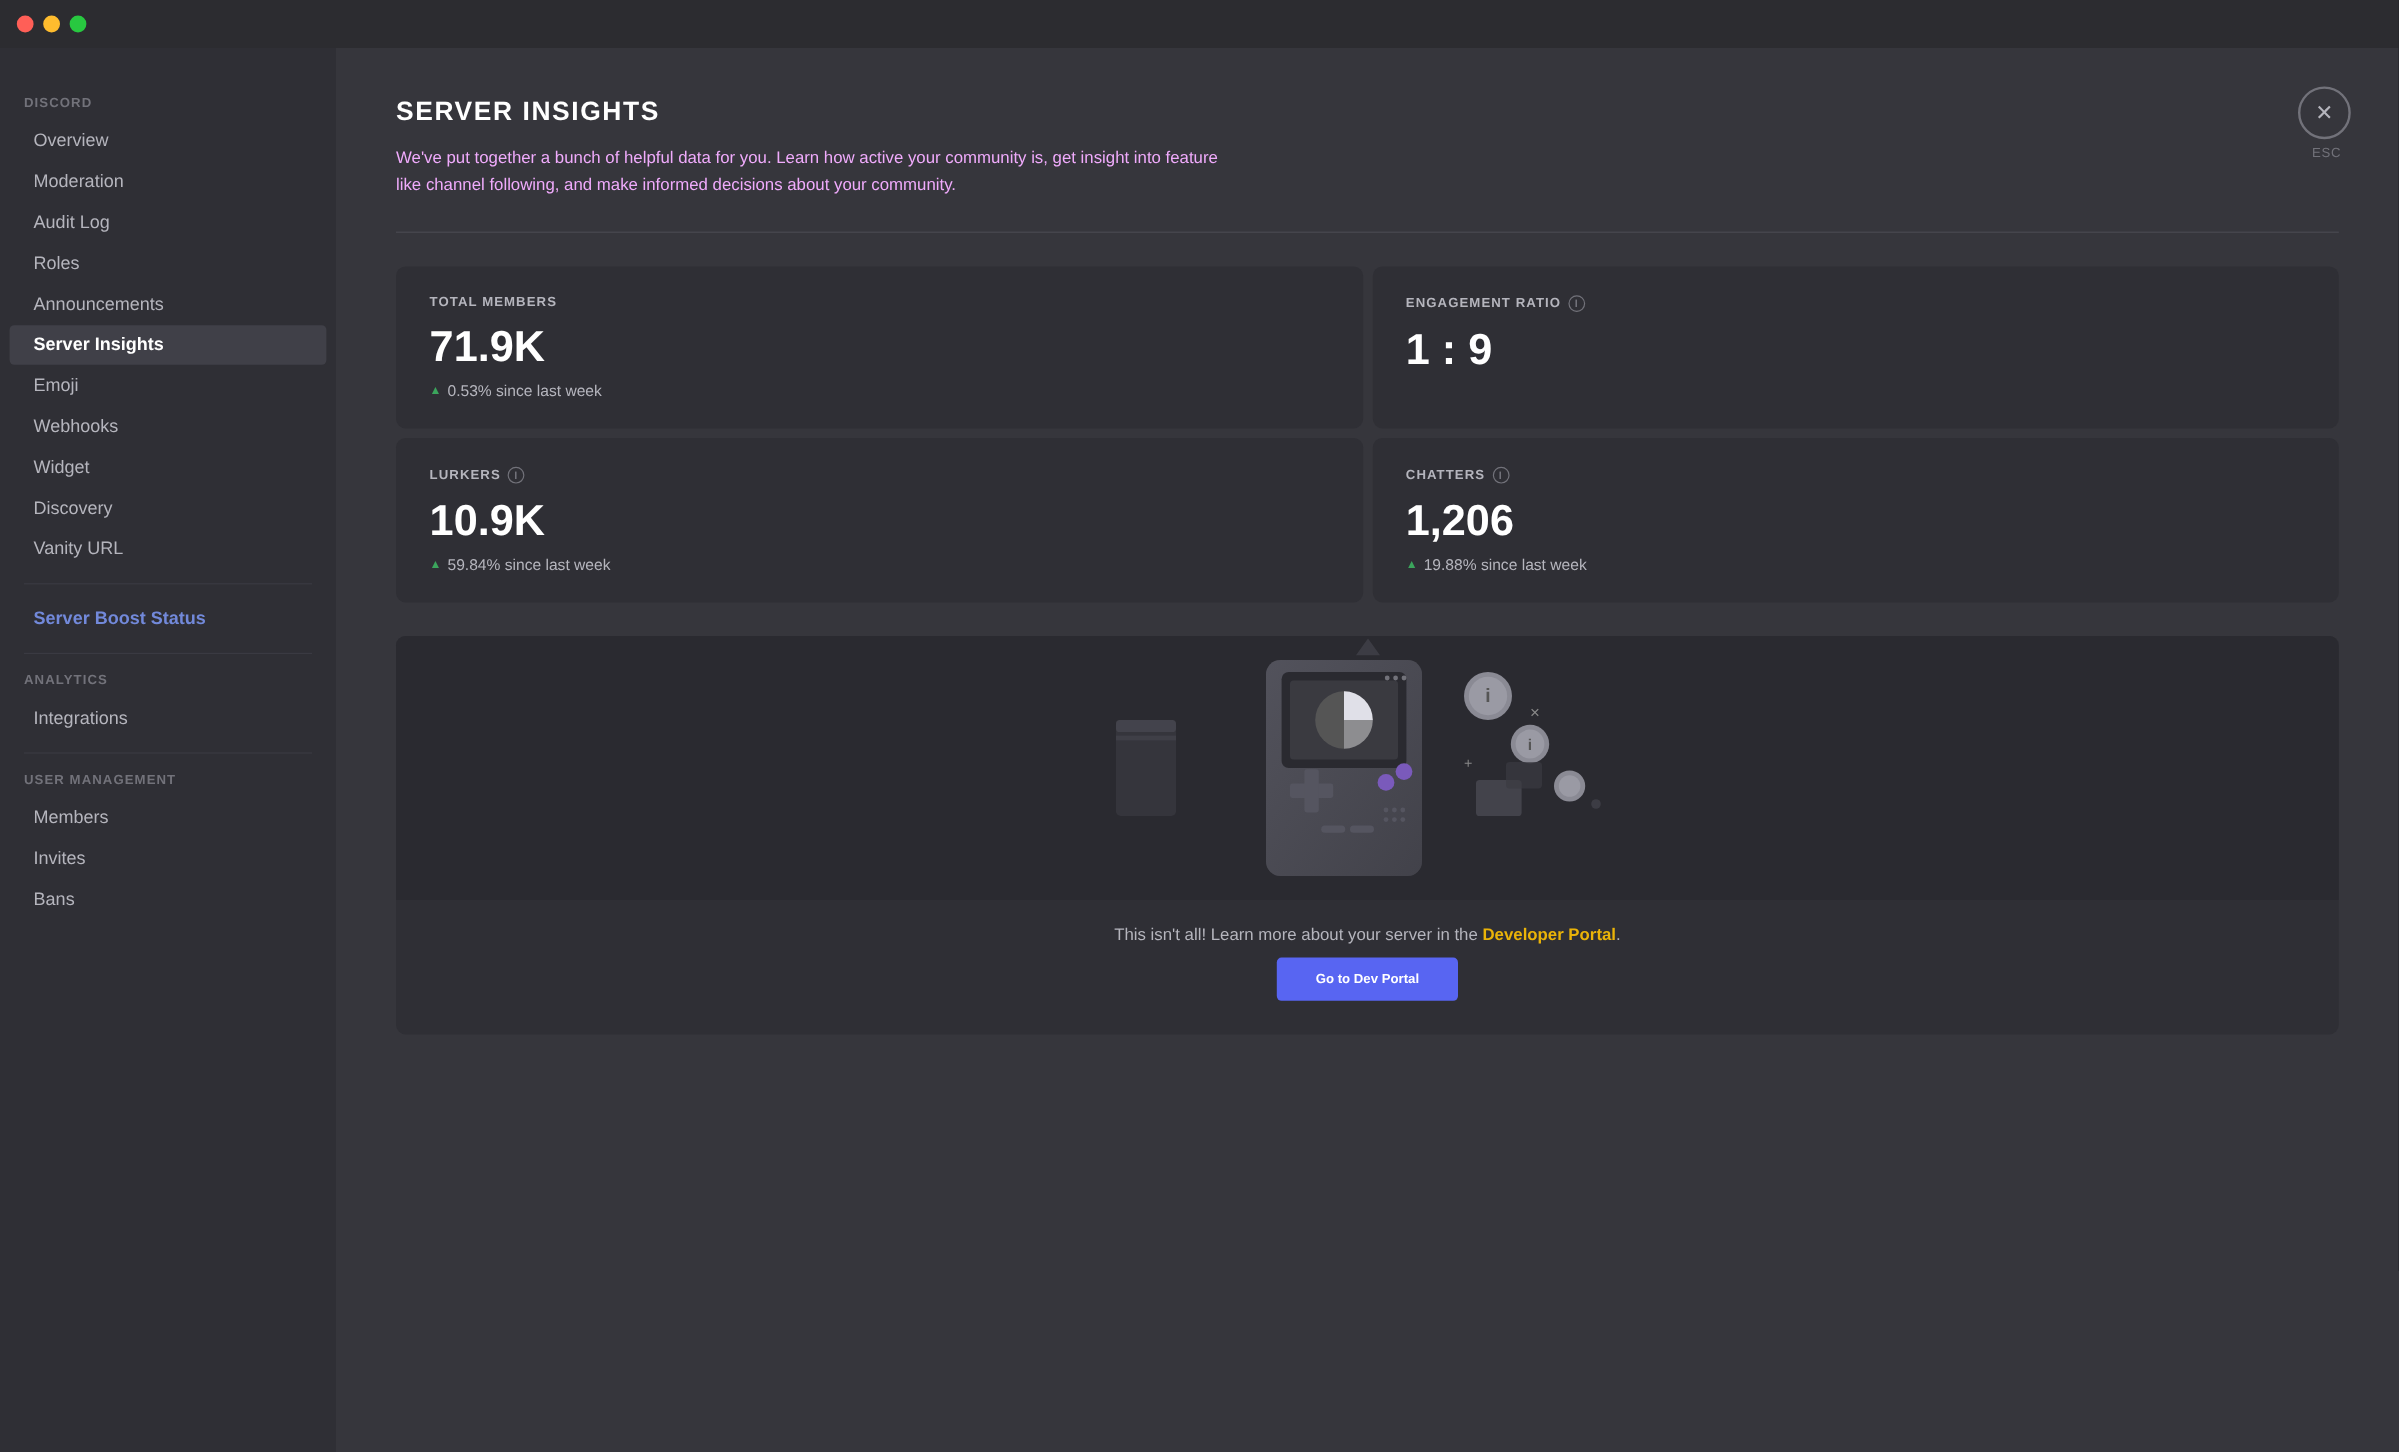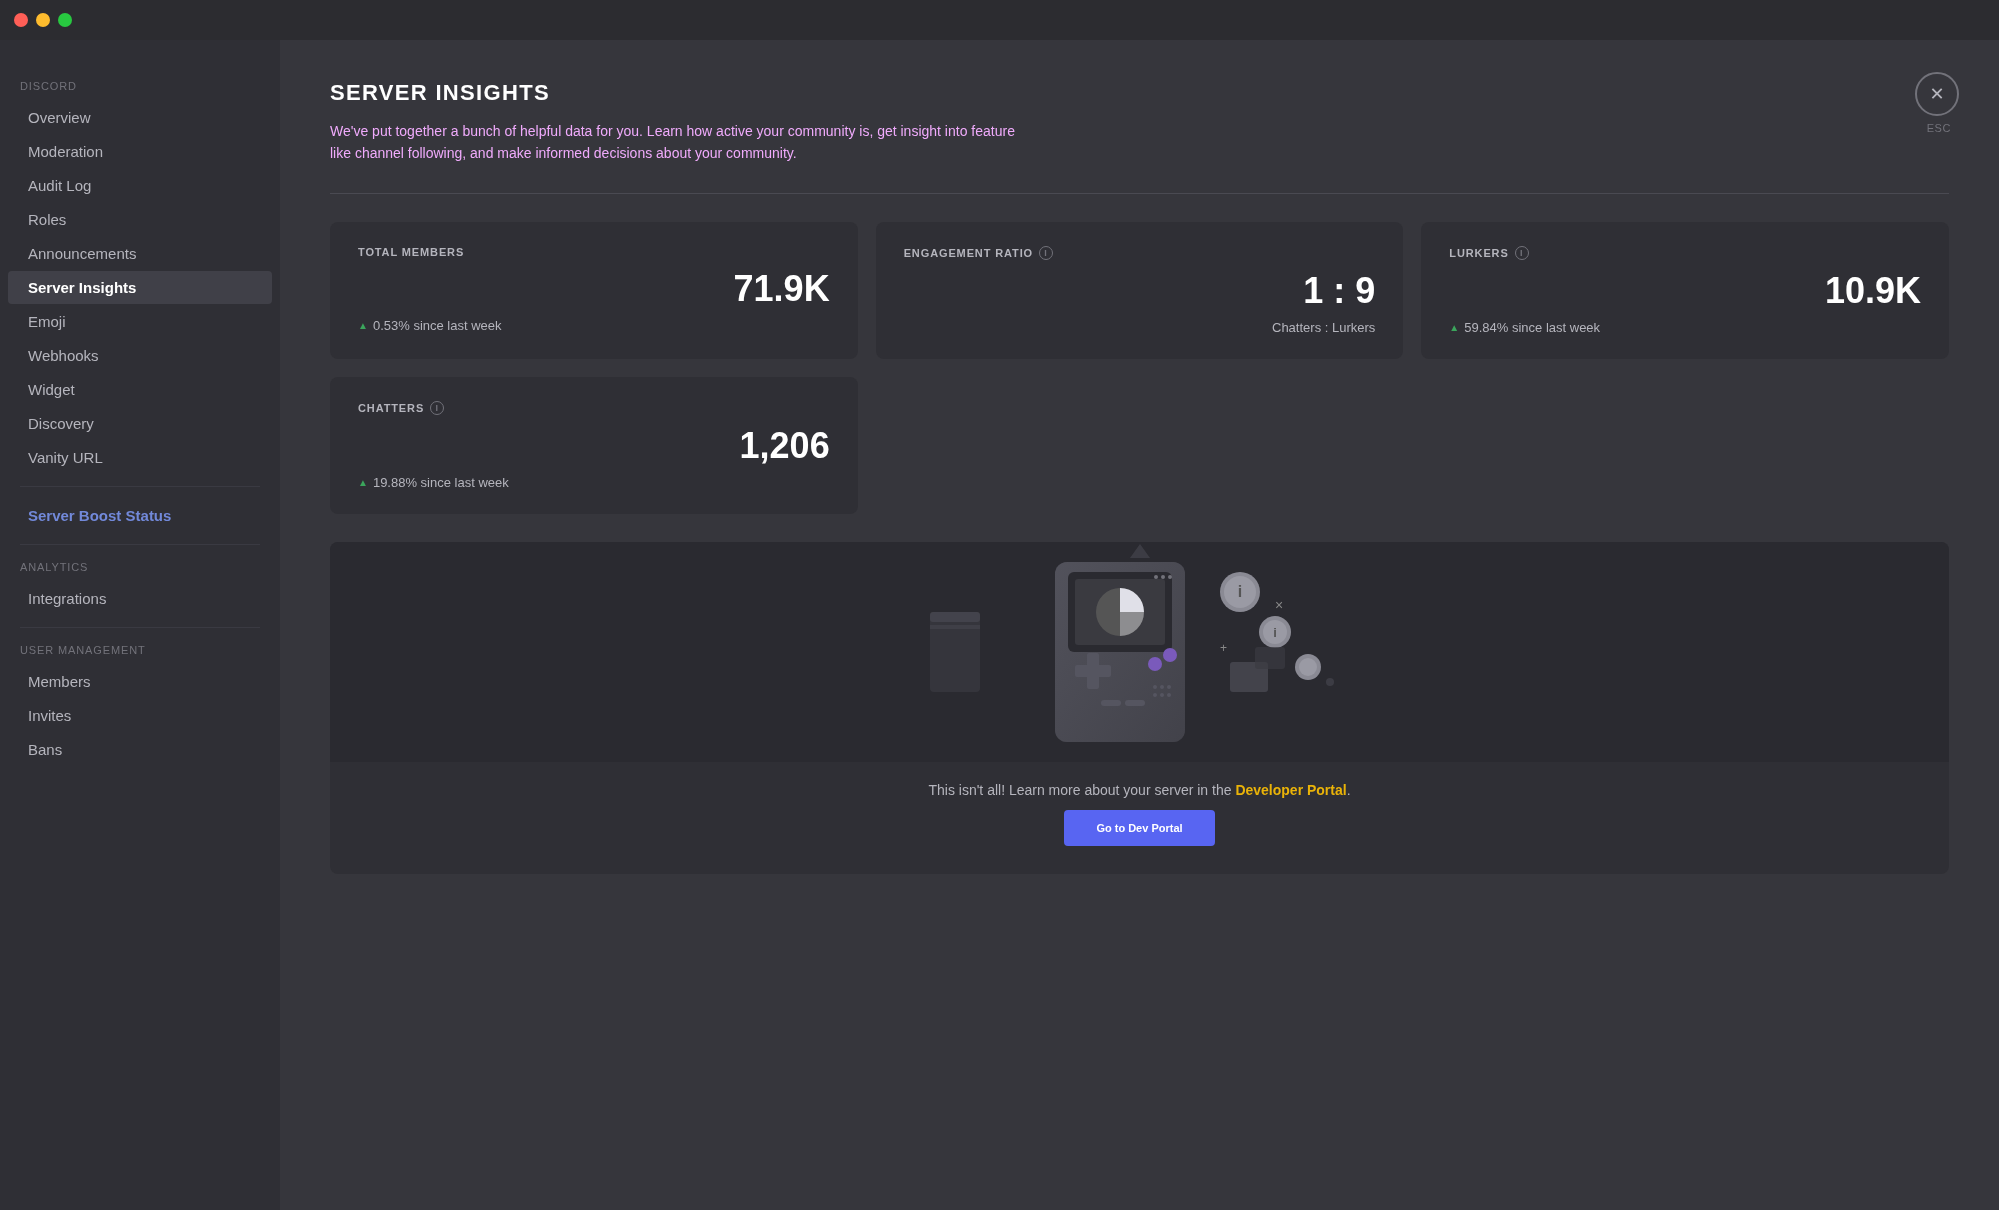--- a/index.html
+++ b/index.html
@@ -45,21 +45,21 @@
       width: 280px;
       background: #2f2f35;
       padding: 24px 0;
       overflow-y: auto;
       flex-shrink: 0;
     }
 
     .sidebar-section-label {
       color: #72727a;
       font-size: 11px;
-      font-weight: 400;
+      font-weight: 700;
       letter-spacing: 0.08em;
       text-transform: uppercase;
       padding: 0 20px 8px 20px;
       margin-top: 16px;
     }
 
     .sidebar-item {
       display: flex;
       align-items: center;
       padding: 8px 20px;
@@ -142,24 +142,23 @@
 
     .divider {
       height: 1px;
       background: #4a4a52;
       margin-bottom: 28px;
     }
 
     
     .stats-grid {
       display: grid;
-      grid-template-columns: 1fr 1fr 1fr;
-      gap: 18px;
+      grid-template-columns: 1fr 1fr;
+      gap: 8px;
       margin-bottom: 28px;
-      text-align: right;
     }
 
     .stat-card {
       background: #2f2f35;
       border-radius: 8px;
       padding: 24px 28px;
       position: relative;
     }
 
     .stat-label {
@@ -383,21 +382,20 @@
           </svg>
         </div>
       </div>
 
       <div class="stat-card">
         <div class="stat-label">
           <span>ENGAGEMENT RATIO</span>
           <span class="stat-info-icon">i</span>
         </div>
         <div class="stat-value">1 : 9</div>
-        <div class="stat-sub">Chatters : Lurkers</div>
         <div class="stat-icon">
           <svg viewBox="0 0 24 24" xmlns="http://www.w3.org/2000/svg">
             <path d="M12 2L2 7l2 5c0 3.3 2.7 6 6 6s6-2.7 6-6l2-5-6-5zm0 2.4L18.6 7 17 11c-.5 2.2-2.3 3.8-4.5 4H12c-2.5 0-4.5-2-4.5-4.5L6 7l6-2.6zM11 16v2H8v2h8v-2h-3v-2h-2z"></path>
           </svg>
         </div>
       </div>
 
       <div class="stat-card">
         <div class="stat-label">
           <span>LURKERS</span>

